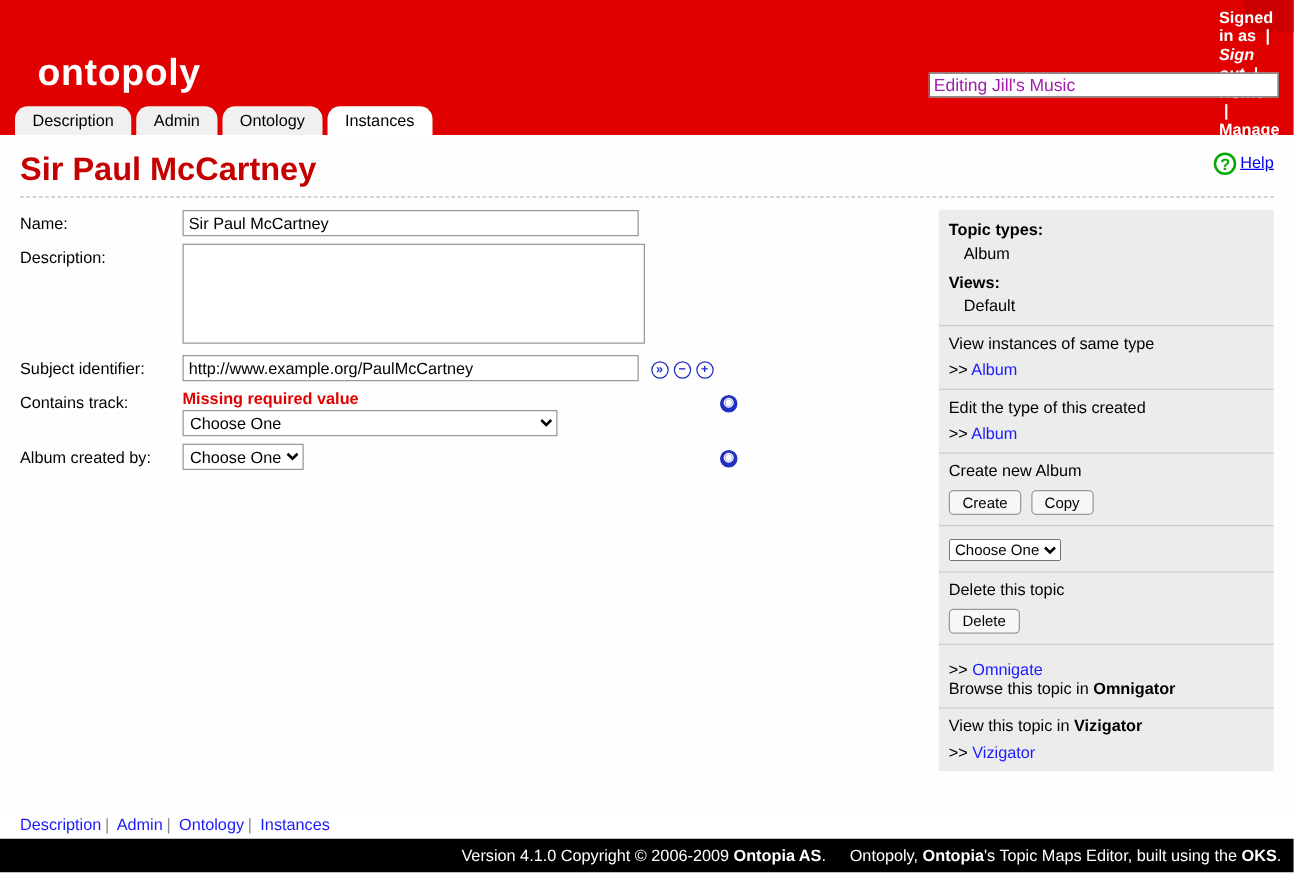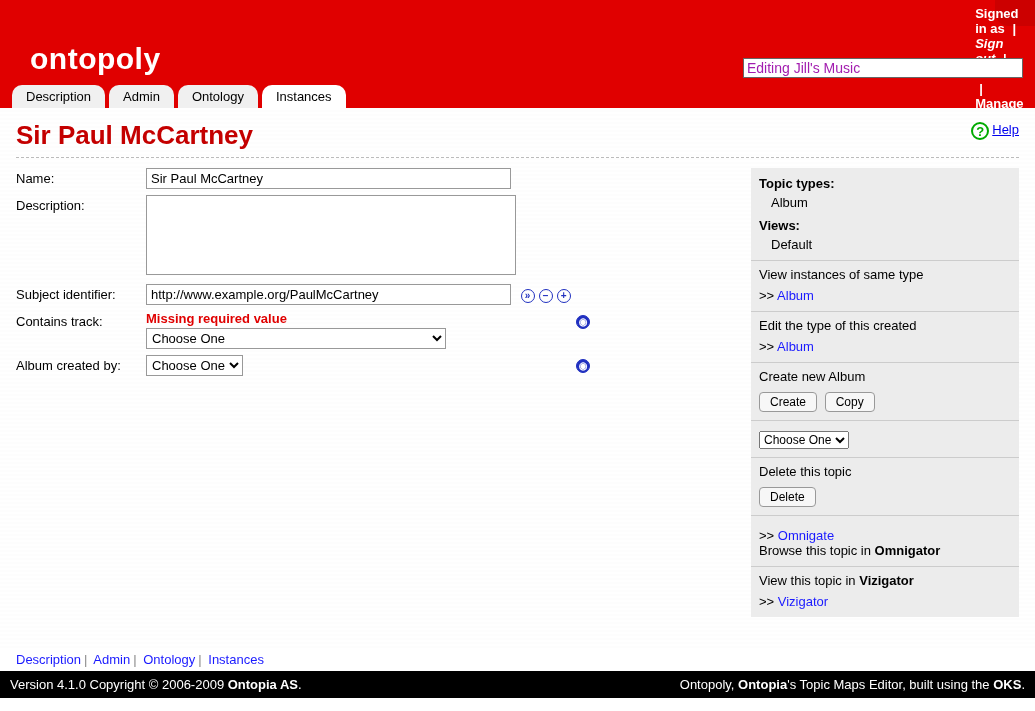--- a/index.html
+++ b/index.html
@@ -49,21 +49,21 @@
 .sidebar .section:last-child { border-bottom: none; }
 .sidebar .heading { font-weight: bold; padding: 2px 0; }
 .sidebar .sub { padding-left: 12px; padding-top: 2px; }
 .sidebar a { color: #1a1aff; text-decoration: none; }
 .sidebar .arrow { color: #000; }
 .sidebar button { background: #f7f7f7; border: 1px solid #999; border-radius: 4px; padding: 2px 10px; font-size: 12px; margin-right: 4px; margin-top: 8px; cursor: pointer; }
 .sidebar select { margin-top: 4px; font-size: 12px; }
 .bottom-links { padding: 4px 16px; font-size: 13px; }
 .bottom-links a { color: #1a1aff; text-decoration: none; }
 .bottom-links .bsep { color: #888; margin: 0 3px; }
-.footer { background: #000; color: #fff; padding: 6px 10px; font-size: 13px; display: flex; justify-content: space-between; gap: 19px; }
+.footer { background: #000; color: #fff; padding: 6px 10px; font-size: 13px; display: flex; justify-content: flex-end; gap: 19px; }
 .footer b { font-weight: bold; }
 </style>
 </head>
 <body>
 
 <div class="header">
   <div class="topnav-bg">
     <div class="topnav">
       <span>Signed in as</span>
       <span class="sep">|</span>

